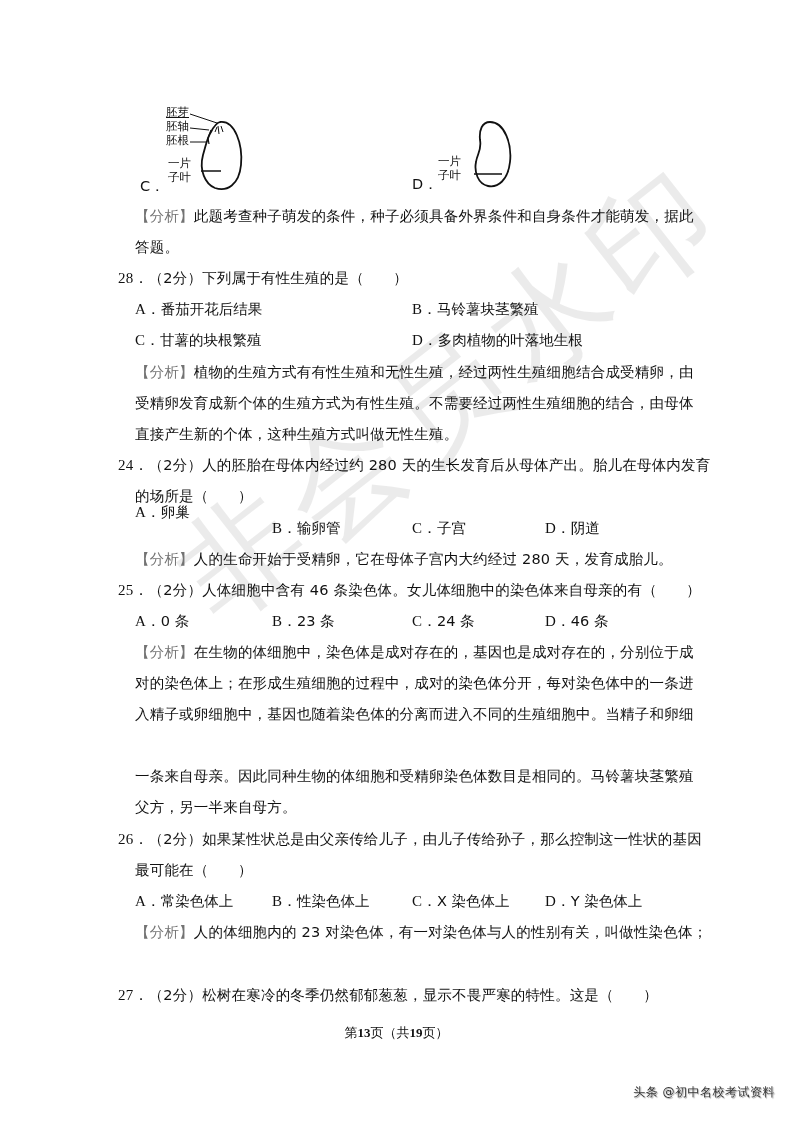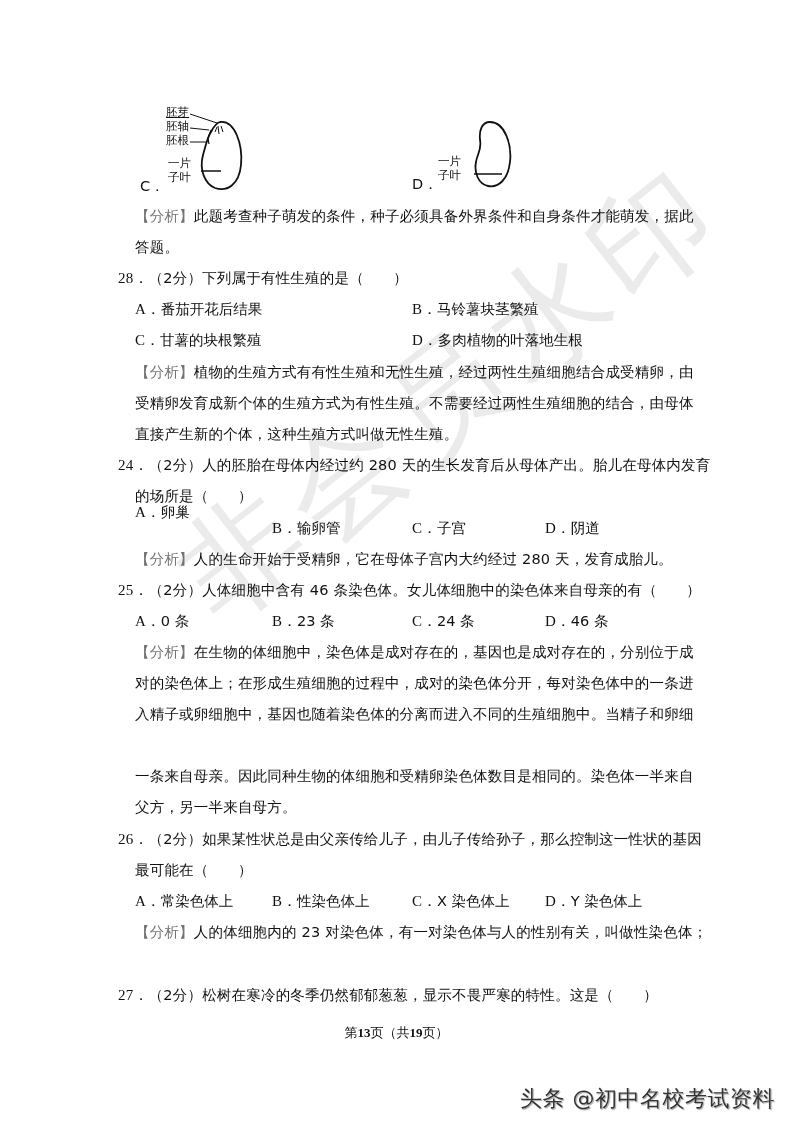--- a/index.html
+++ b/index.html
@@ -8,21 +8,21 @@
     font-family: "DejaVu Sans", "Liberation Sans", sans-serif; color: #111;
   }
   .page { position: absolute; left: 0; top: 0; width: 793px; height: 1122px; }
   .line { position: absolute; font-size: 14.5px; line-height: 20px; white-space: nowrap; letter-spacing: 0.2px; }
   .num { font-family: "Liberation Serif", "DejaVu Serif", serif; font-size: 15px; }
   .tag { color: #737373; }
   .opt { position: absolute; font-size: 14.5px; line-height: 20px; white-space: nowrap; }
   .opt .letter { font-family: "Liberation Serif", "DejaVu Serif", serif; font-size: 15px; }
   .footer { position: absolute; left: 0; width: 793px; top: 1024px; text-align: center; font-size: 13px; }
   .footer b { font-family: "Liberation Serif", serif; }
-  .brand { position: absolute; right: 18px; top: 1084px; font-size: 22px; color: #333;
+  .brand { position: absolute; right: 18px; top: 1084px; font-size: 12px; color: #333;
     text-shadow: 0 0 1px #fff, 1px 1px 1px #999; letter-spacing: 0.5px; }
   .watermark { position: absolute; left: 145px; top: 530px; font-size: 120px; color: #000; opacity: 0.075;
     transform: rotate(-38deg); transform-origin: left top; white-space: nowrap; pointer-events: none;
     font-family: "DejaVu Sans", sans-serif; letter-spacing: 10px; }
   .fig { position: absolute; }
   .fig-label { position: absolute; font-size: 11.5px; line-height: 13px; }
 </style>
 </head>
 <body>
 
@@ -93,21 +93,21 @@
   </div>
   <div class="opt" style="left:135px;top:611px;"><span class="letter">A．</span><span>0 条</span></div>
   <div class="opt" style="left:272px;top:611px;"><span class="letter">B．</span><span>23 条</span></div>
   <div class="opt" style="left:412px;top:611px;"><span class="letter">C．</span><span>24 条</span></div>
   <div class="opt" style="left:545px;top:611px;"><span class="letter">D．</span><span>46 条</span></div>
   <div class="line" style="left:135px;top:642px;">
     <span class="tag">【分析】</span><span>在生物的体细胞中，染色体是成对存在的，基因也是成对存在的，分别位于成</span>
   </div>
   <div class="line" style="left:135px;top:673px;">对的染色体上；在形成生殖细胞的过程中，成对的染色体分开，每对染色体中的一条进</div>
   <div class="line" style="left:135px;top:704px;">入精子或卵细胞中，基因也随着染色体的分离而进入不同的生殖细胞中。当精子和卵细</div>
-  <div class="line" style="left:135px;top:766px;">一条来自母亲。因此同种生物的体细胞和受精卵染色体数目是相同的。染色体一半来自</div>
+  <div class="line" style="left:135px;top:766px;">一条来自母亲。因此同种生物的体细胞和受精卵染色体数目是相同的。马铃薯块茎繁殖</div>
   <div class="line" style="left:135px;top:797px;">父方，另一半来自母方。</div>
 
   <div class="line" style="left:118px;top:829px;">
     <span class="num">26．</span><span>（2分）</span><span>如果某性状总是由父亲传给儿子，由儿子传给孙子，那么控制这一性状的基因</span>
   </div>
   <div class="line" style="left:135px;top:860px;">最可能在（　　）</div>
   <div class="opt" style="left:135px;top:891px;"><span class="letter">A．</span><span>常染色体上</span></div>
   <div class="opt" style="left:272px;top:891px;"><span class="letter">B．</span><span>性染色体上</span></div>
   <div class="opt" style="left:412px;top:891px;"><span class="letter">C．</span><span>X 染色体上</span></div>
   <div class="opt" style="left:545px;top:891px;"><span class="letter">D．</span><span>Y 染色体上</span></div>

